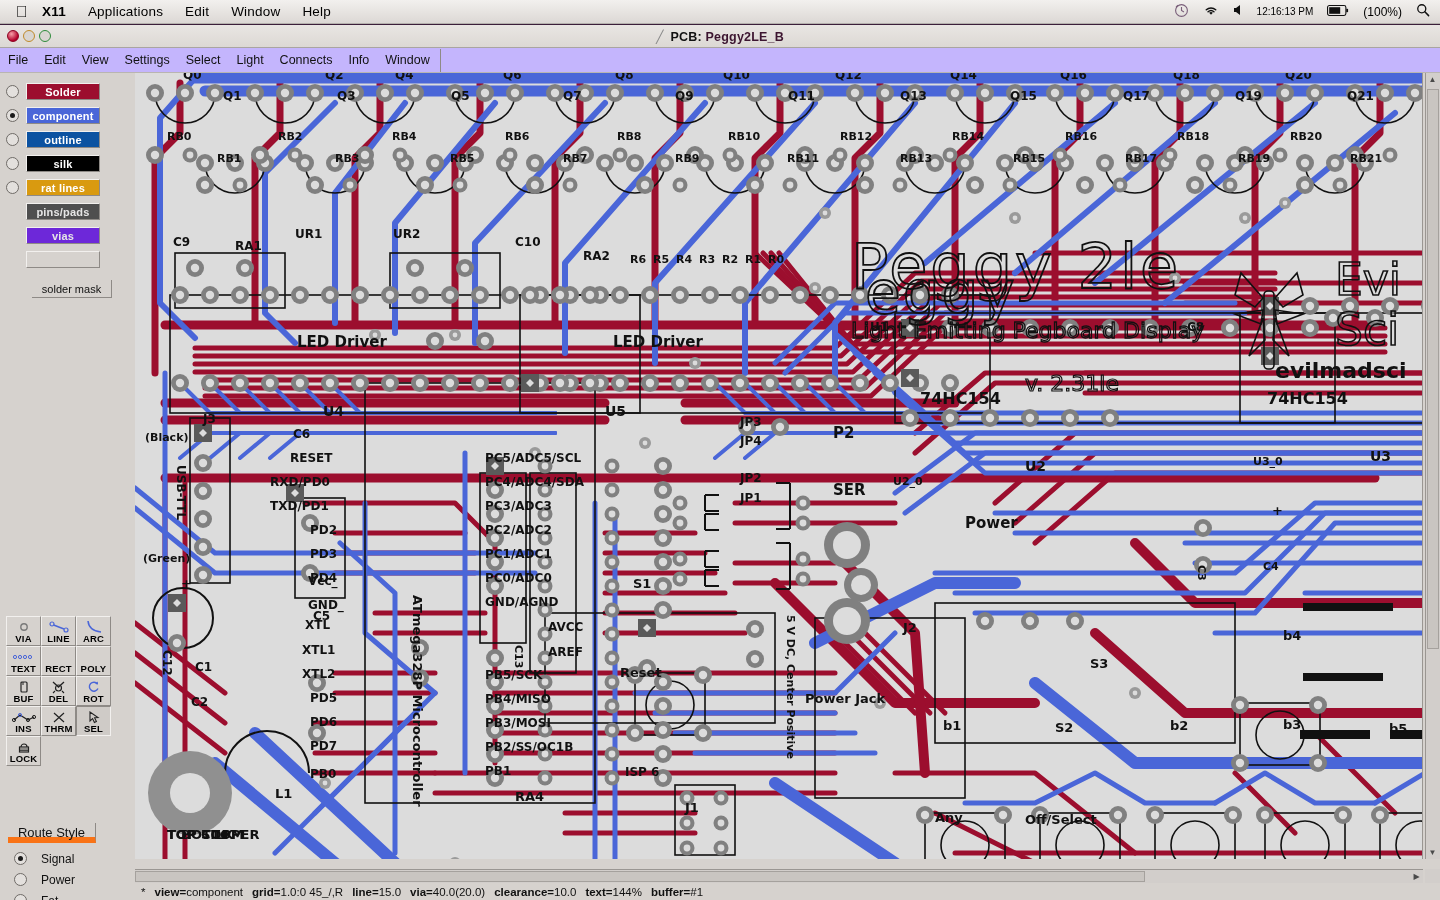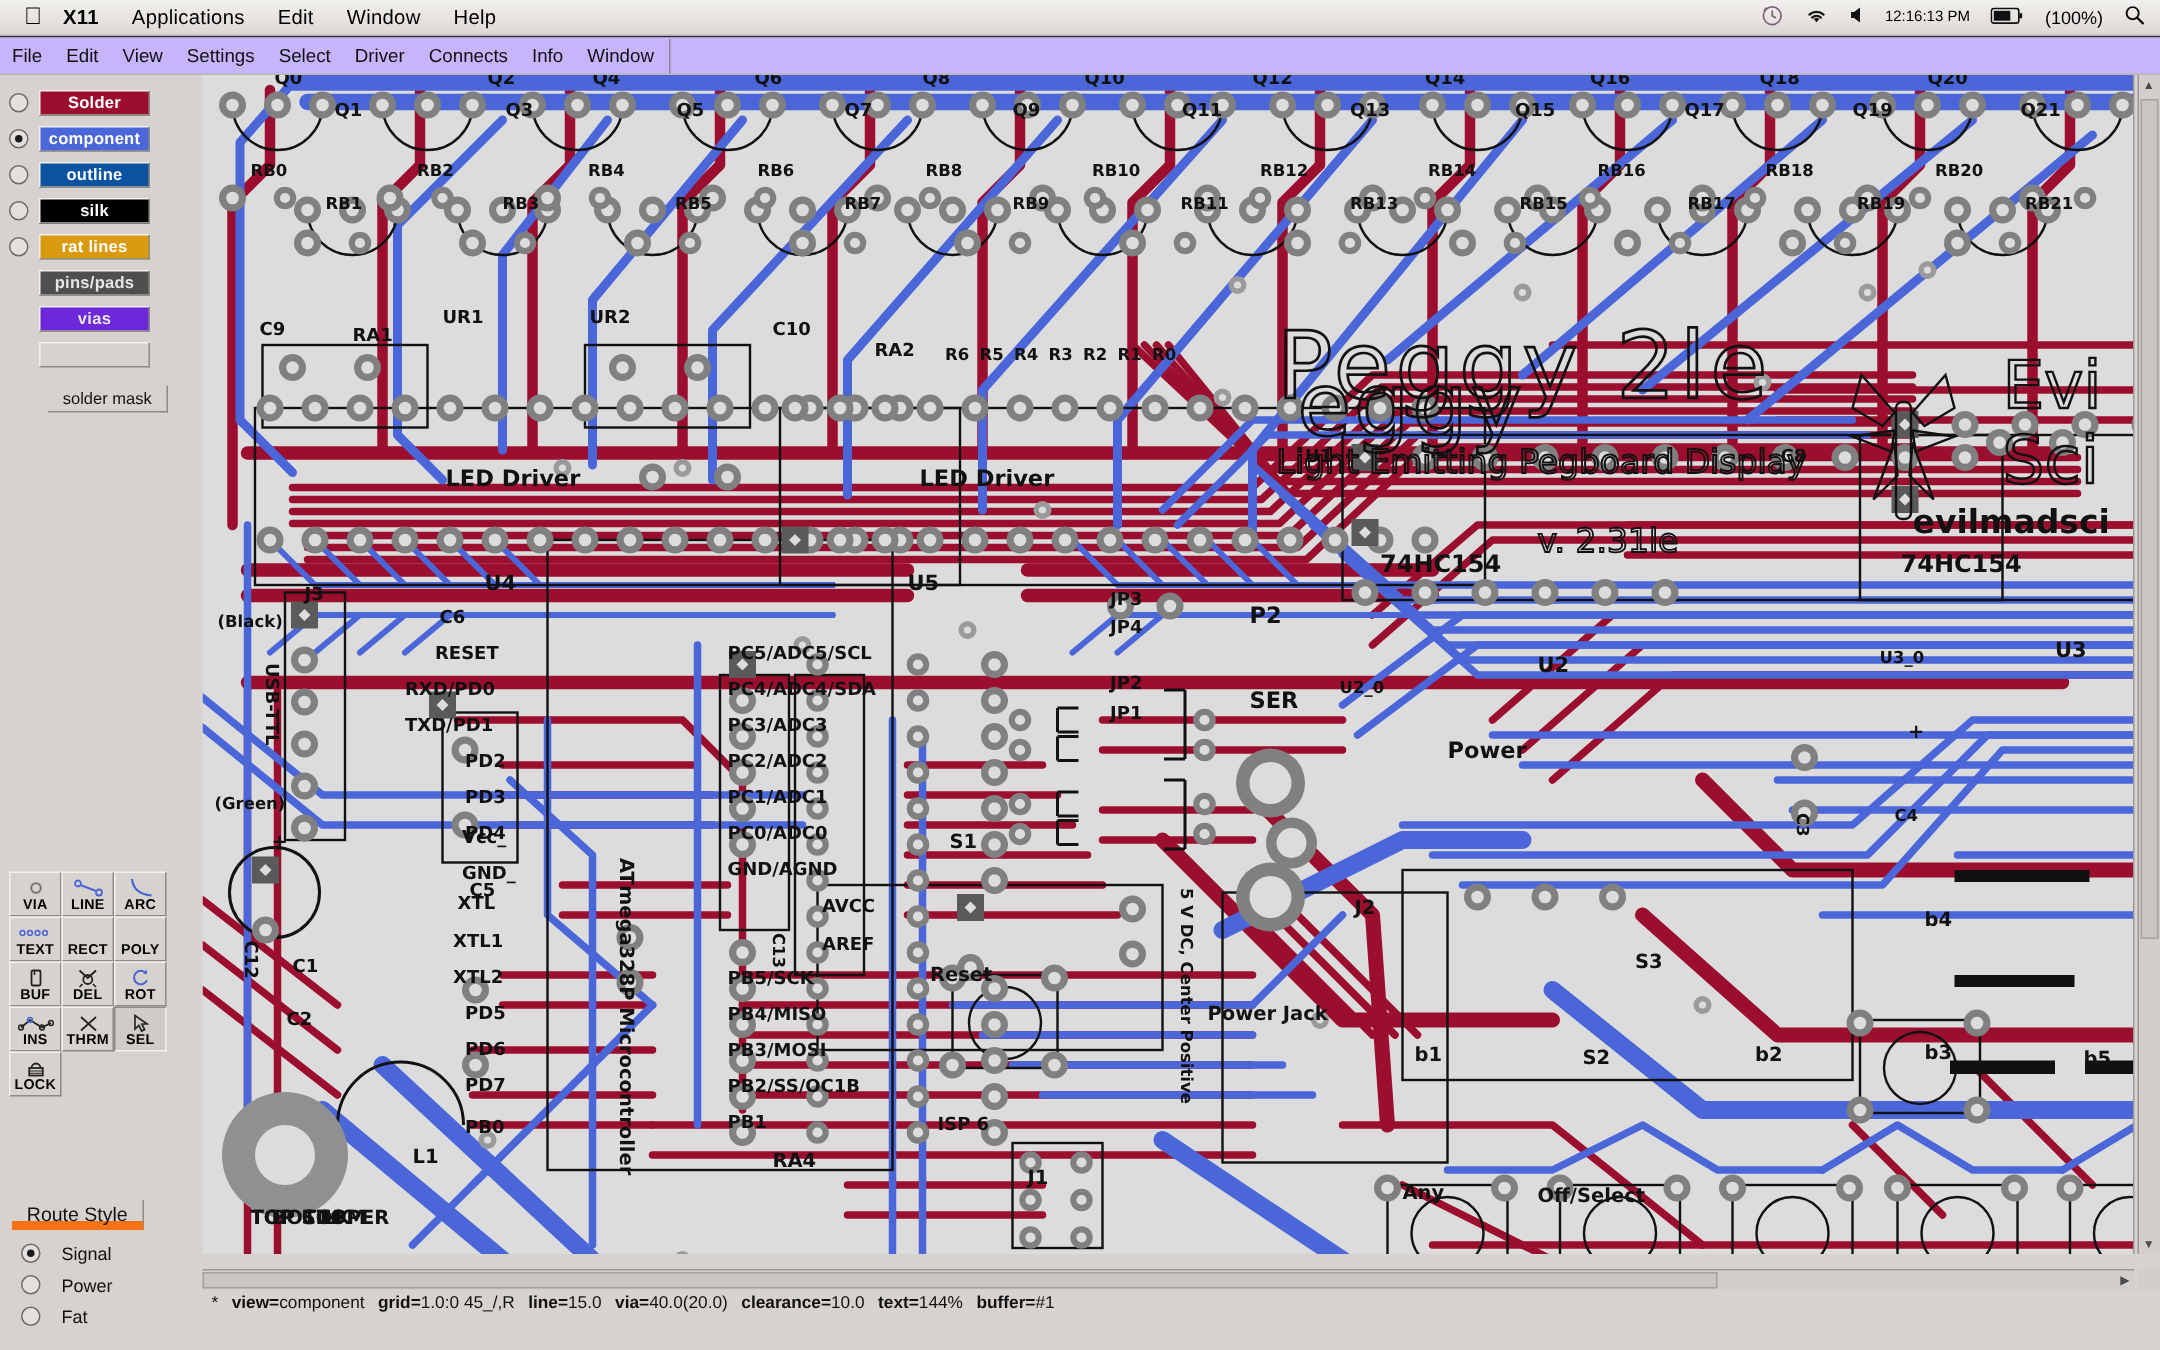--- a/index.html
+++ b/index.html
@@ -104,21 +104,21 @@
     border-right: 1px solid #8e8a86; border-bottom: 1px solid #8e8a86;
   }
   .empty-btn {
     width: 74px; height: 17px;
     border-top: 1px solid #f2f0ee; border-left: 1px solid #f2f0ee;
     border-right: 1px solid #8e8a86; border-bottom: 1px solid #8e8a86;
     background: #d6d2ce;
   }
 
   
-  #tools { position: absolute; left: 6px; top: 531px; }
+  #tools { position: absolute; left: 6px; top: 543px; }
   .toolrow { display: flex; }
   .tool {
     width: 35px; height: 30px; background: #d6d2ce;
     border-top: 1px solid #f2f0ee; border-left: 1px solid #f2f0ee;
     border-right: 1px solid #8e8a86; border-bottom: 1px solid #8e8a86;
     display: flex; flex-direction: column; align-items: center;
     justify-content: flex-end; padding-bottom: 1px;
   }
   .tool.sel {
     border-top: 1px solid #8e8a86; border-left: 1px solid #8e8a86;
@@ -223,29 +223,41 @@
       <svg width="14" height="14" viewBox="0 0 16 16">
         <circle cx="6.6" cy="6.6" r="4.6" fill="none" stroke="#111" stroke-width="1.5"></circle>
         <path d="M10.1 10.1 L14.4 14.4" stroke="#111" stroke-width="1.7" stroke-linecap="round"></path>
       </svg>
     </span>
   </span>
 </div>
 
 <div id="win">
 
+  <div id="titlebar">
+    <div class="tb-lights">
+      <span class="light red"></span>
+      <span class="light yel"></span>
+      <span class="light grn"></span>
+    </div>
+    <div class="ttl">
+      <span class="prefix">╱</span>
+      <span>PCB:</span>
+      <span class="name">Peggy2LE_B</span>
+    </div>
+  </div>
 
   <div id="menurow">
     <div id="menus">
       <span class="m">File</span>
       <span class="m">Edit</span>
       <span class="m">View</span>
       <span class="m">Settings</span>
       <span class="m">Select</span>
-      <span class="m">Driver</span>
+      <span class="m">Light</span>
       <span class="m">Connects</span>
       <span class="m">Info</span>
       <span class="m">Window</span>
     </div>
   </div>
 
   <div id="body">
 
     <div id="leftpanel">
 

